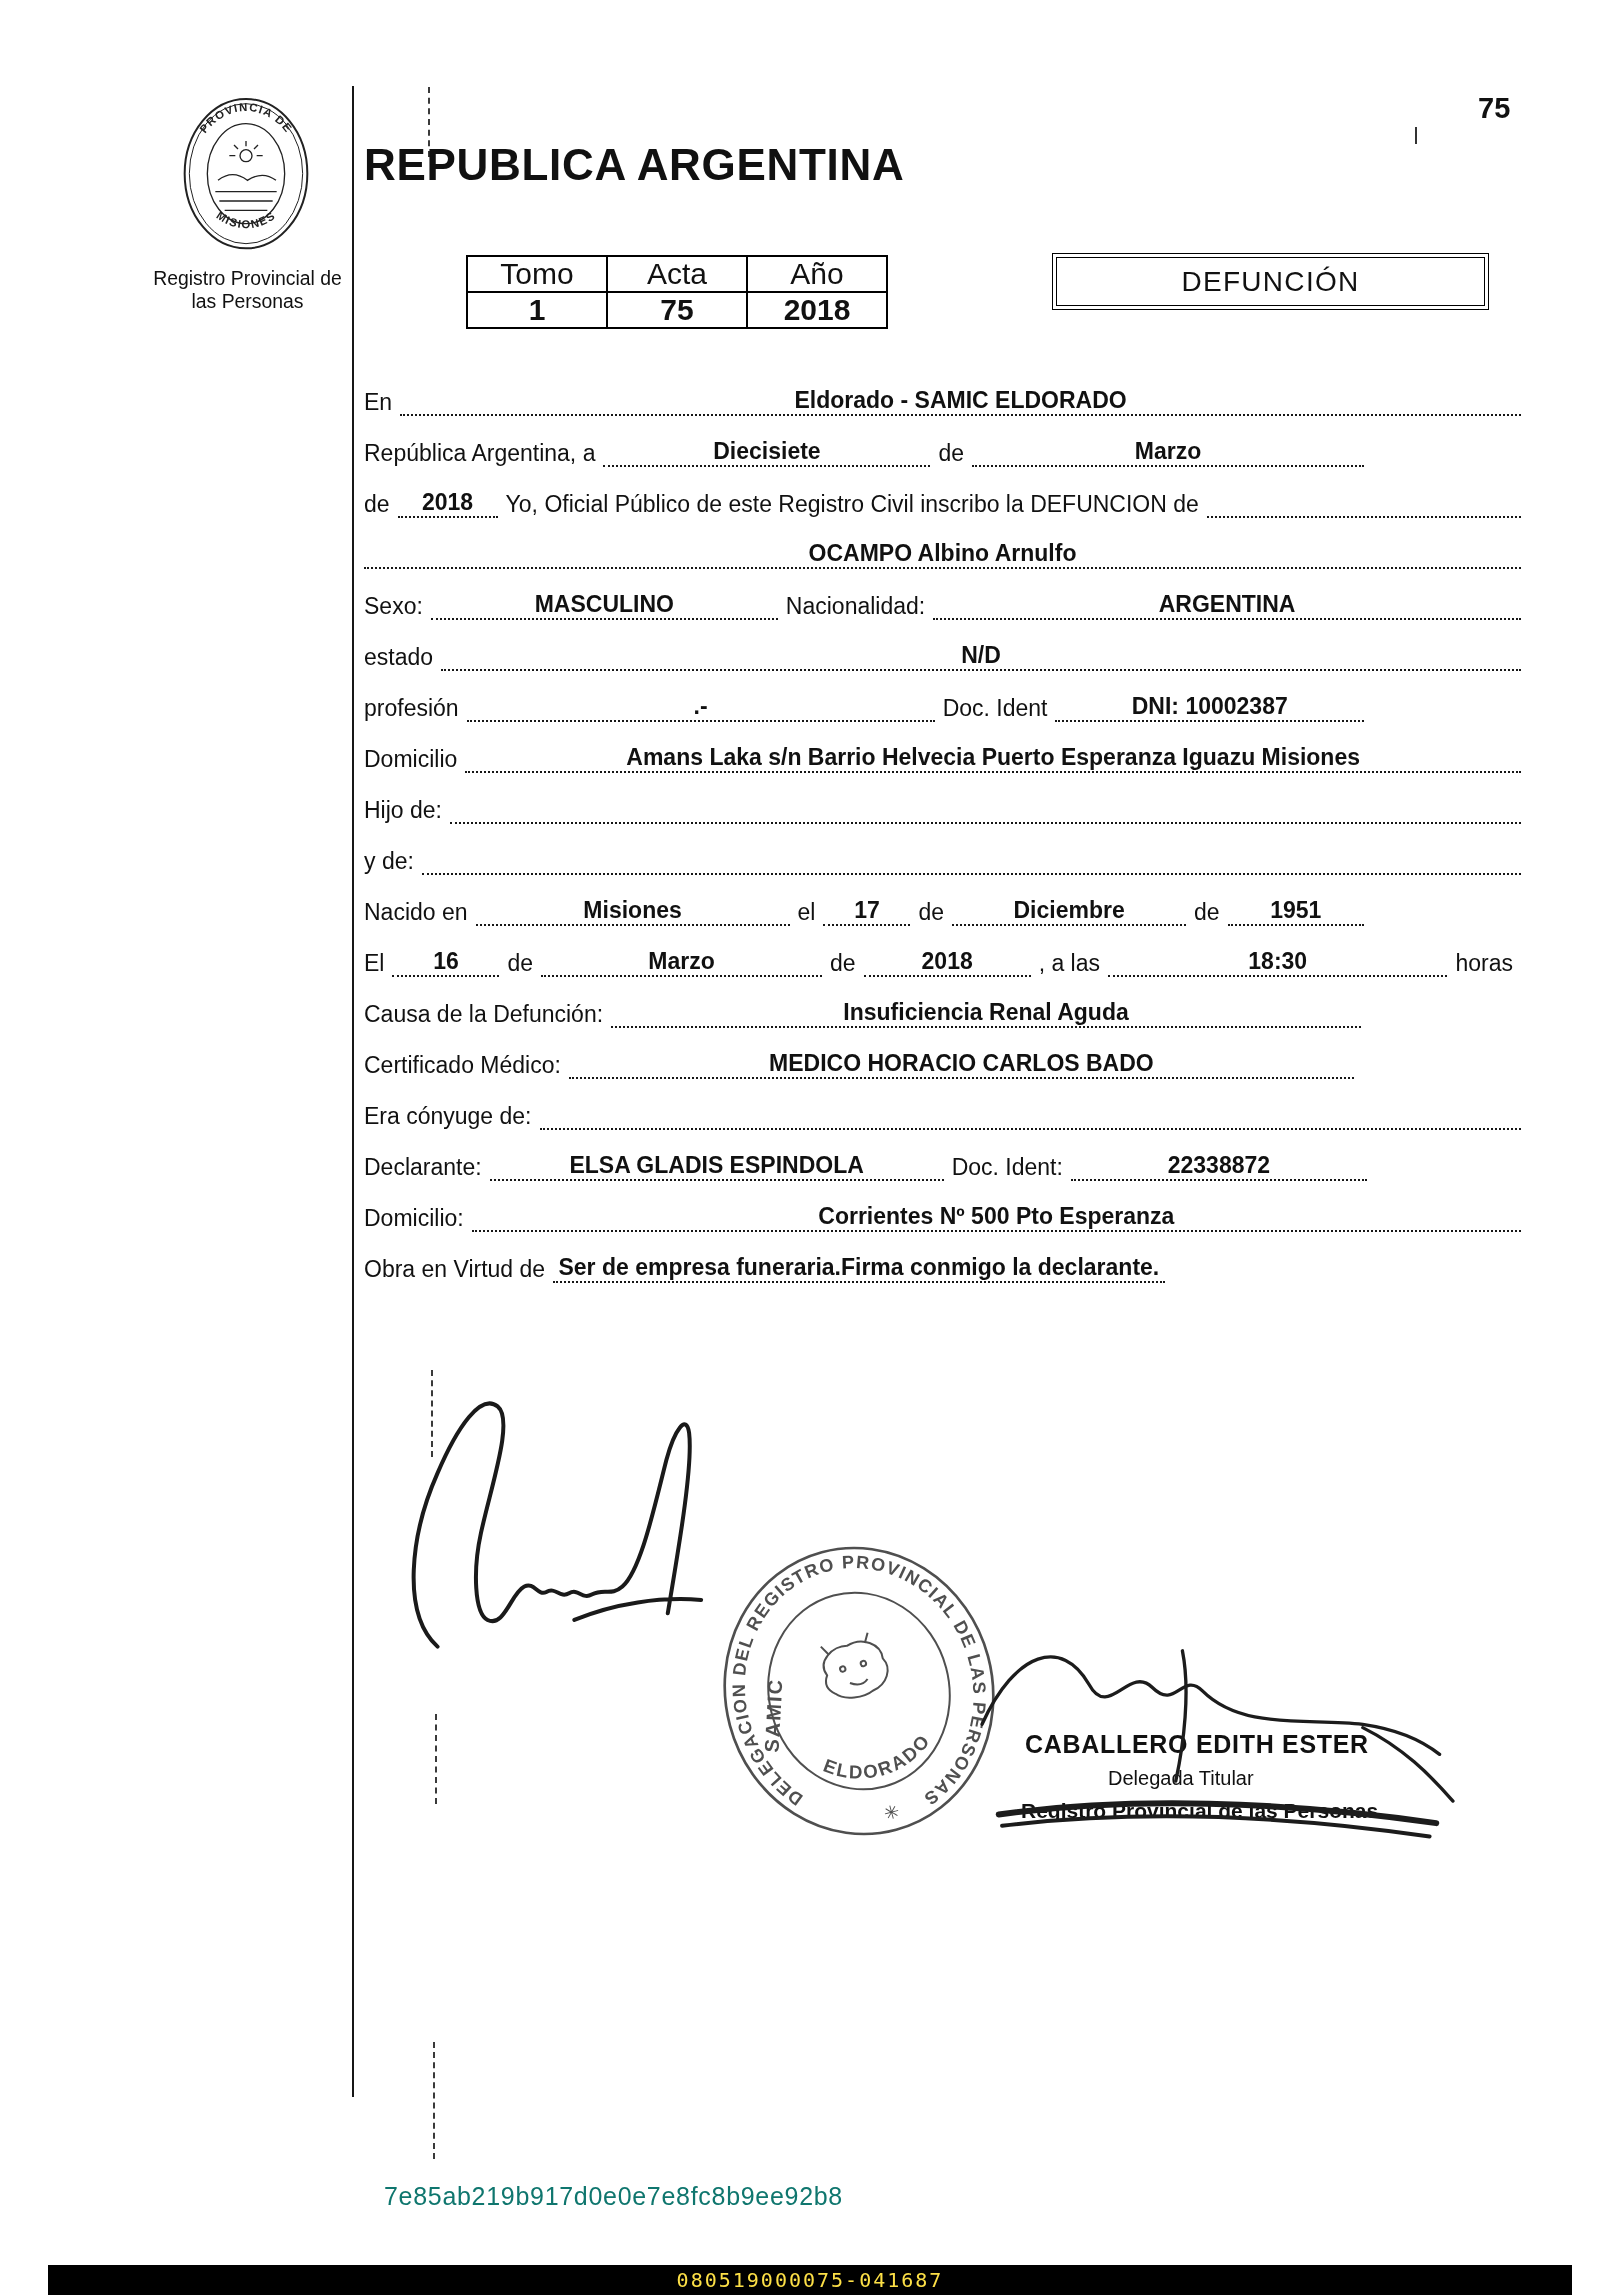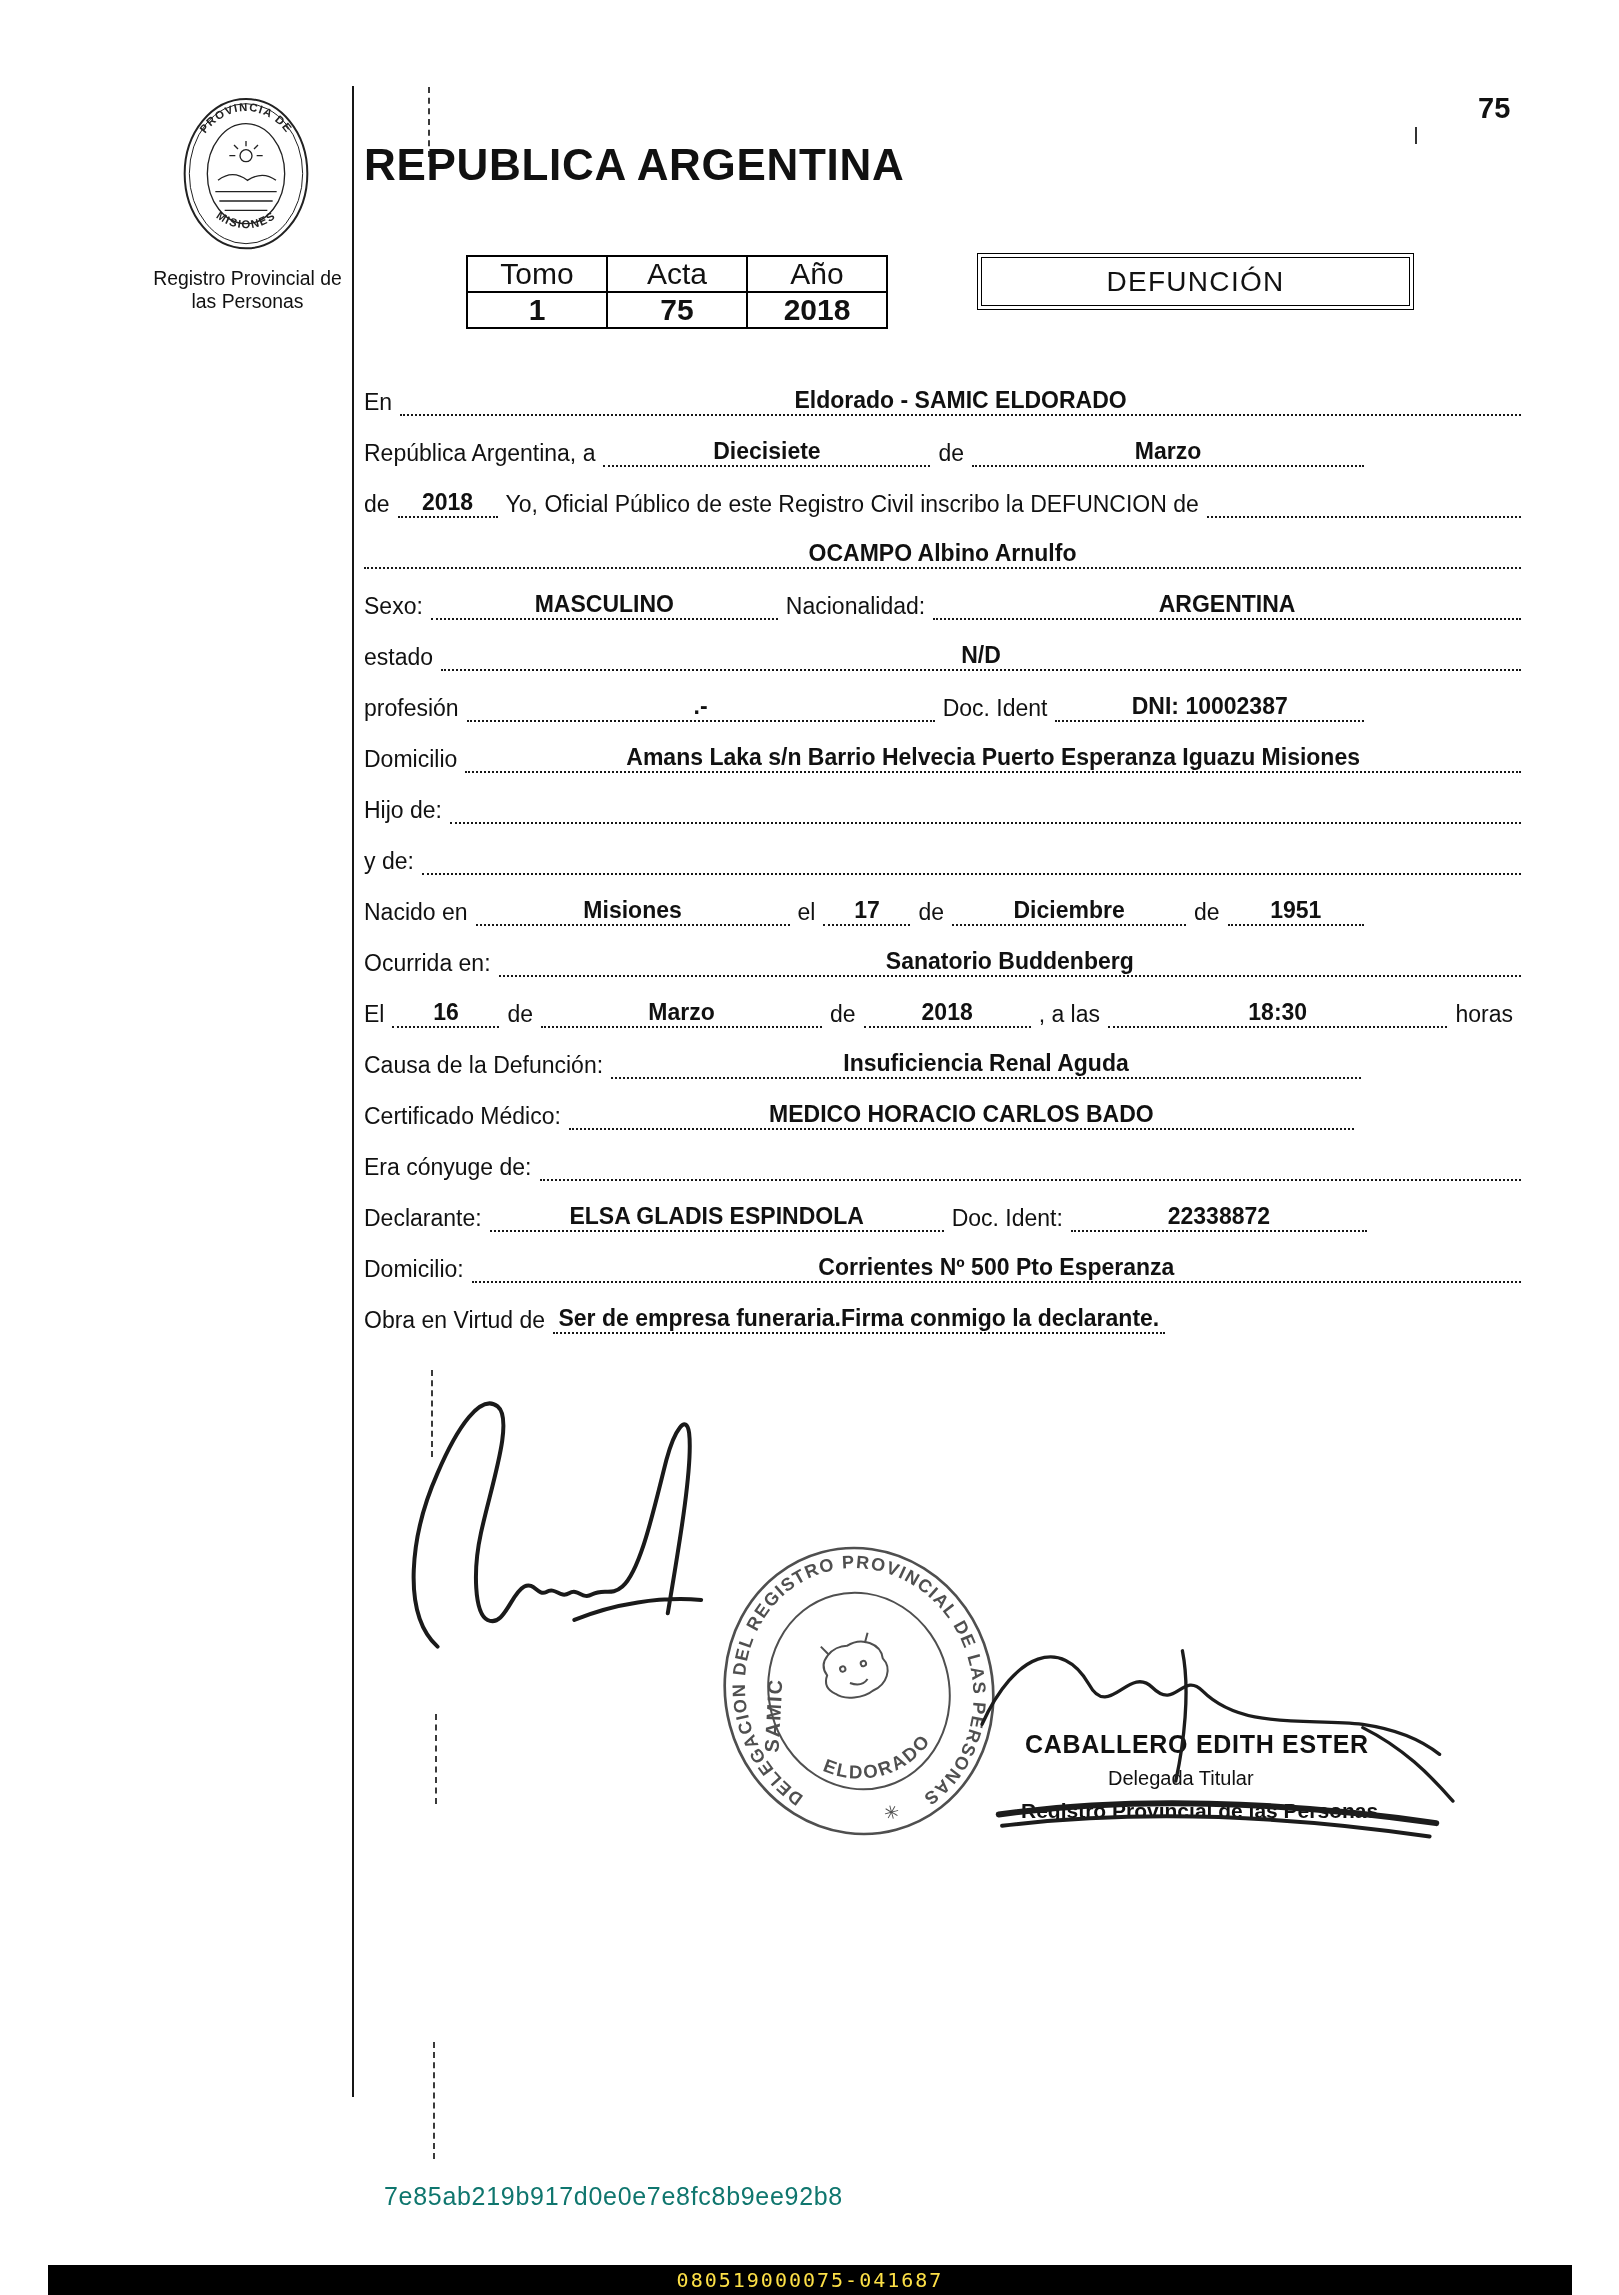--- a/index.html
+++ b/index.html
@@ -20,21 +20,21 @@
   .doc-title{position:absolute;left:364px;top:140px;width:1159px;text-align:left;
     font-size:44px;font-weight:700;letter-spacing:0.7px;}
 
   
   .reg{position:absolute;left:466px;top:255px;border-collapse:collapse;}
   .reg th,.reg td{border:2px solid #000;width:138px;height:29px;text-align:center;
     font-size:30px;font-weight:400;padding:0;}
   .reg td{font-weight:700;}
 
   
-  .rtype-outer{position:absolute;left:977px;top:253px;width:437px;height:57px;border:1.3px solid #000;box-sizing:border-box;}
+  .rtype-outer{position:absolute;left:1052px;top:253px;width:437px;height:57px;border:1.3px solid #000;box-sizing:border-box;}
   .rtype-inner{position:absolute;left:3.3px;top:3.3px;right:3.3px;bottom:3.3px;border:1.3px solid #000;
     display:flex;align-items:center;justify-content:center;font-size:28px;letter-spacing:1.3px;}
 
   
   .seal-svg{position:absolute;left:166px;top:90px;}
   .seal-caption{position:absolute;left:137px;top:267px;width:221px;text-align:center;
     font-size:19.4px;line-height:23.4px;font-weight:400;}
 
   
   .form{position:absolute;left:364px;top:365px;width:1157px;font-size:23px;}
@@ -184,24 +184,20 @@
       <span class="lbl">Nacido en</span>
       <span class="fill w470">Misiones</span>
       <span class="mid">el</span>
       <span class="fill w130">17</span>
       <span class="mid">de</span>
       <span class="fill w350">Diciembre</span>
       <span class="mid">de</span>
       <span class="fill mr235">1951</span>
     </div>
 
-    <div class="line">
-      <span class="lbl">Ocurrida en:</span>
-      <span class="fill">Sanatorio Buddenberg</span>
-    </div>
 
     <div class="line">
       <span class="lbl">El</span>
       <span class="fill w160">16</span>
       <span class="mid">de</span>
       <span class="fill w420">Marzo</span>
       <span class="mid">de</span>
       <span class="fill w250">2018</span>
       <span class="mid">, a las</span>
       <span class="fill">18:30</span>

